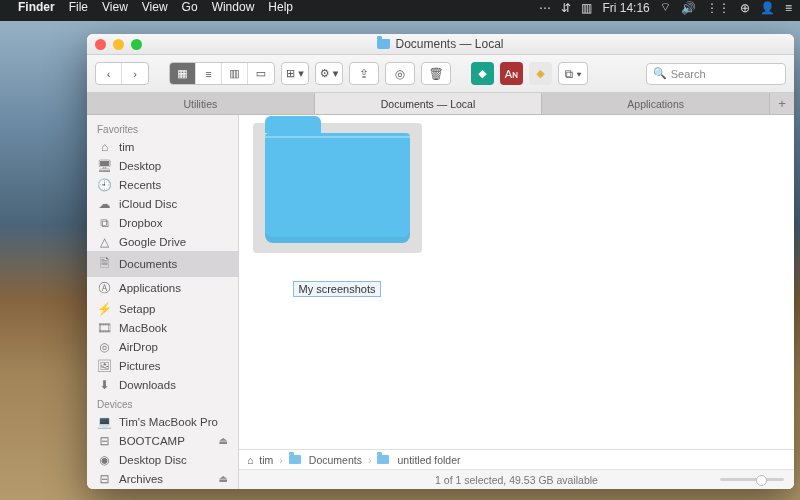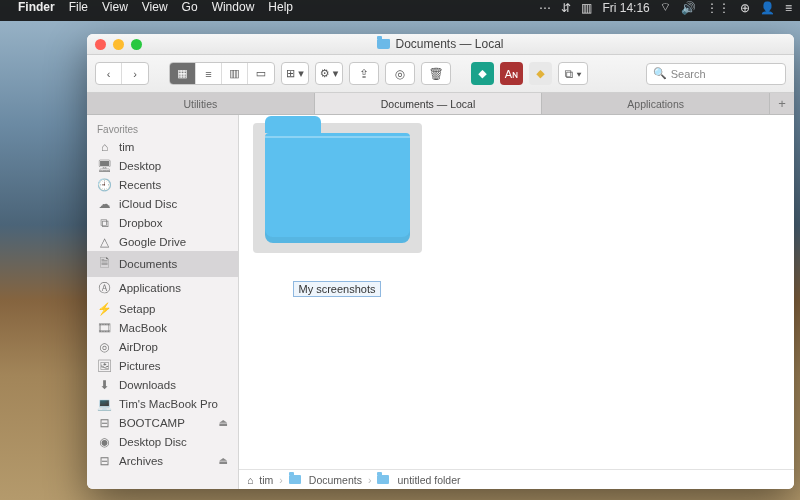--- a/index.html
+++ b/index.html
@@ -187,20 +187,21 @@
         </div>
       <div class="sb-i">
           <span class="ico">🖼</span>
           <span>Pictures</span>
         </div>
       <div class="sb-i">
           <span class="ico">⬇</span>
           <span>Downloads</span>
         </div>
 
+      <div class="sb-h">Devices</div>
       <div class="sb-i">
           <span class="ico">💻</span>
           <span>Tim's MacBook Pro</span>
         </div>
       <div class="sb-i">
           <span class="ico">⊟</span>
           <span>BOOTCAMP</span>
           <span class="eject">⏏</span>
         </div>
       <div class="sb-i">
@@ -228,15 +229,19 @@
       <div class="pathbar">
         <span>⌂</span>
         <span>tim</span>
         <span class="sep">›</span>
         <span class="pfold"></span>
         <span>Documents</span>
         <span class="sep">›</span>
         <span class="pfold"></span>
         <span>untitled folder</span>
       </div>
+      <div class="status">
+        <span>1 of 1 selected, 49.53 GB available</span>
+        <div class="slider"></div>
+      </div>
     </div>
   </div>
 </div>
 
 </body></html>

